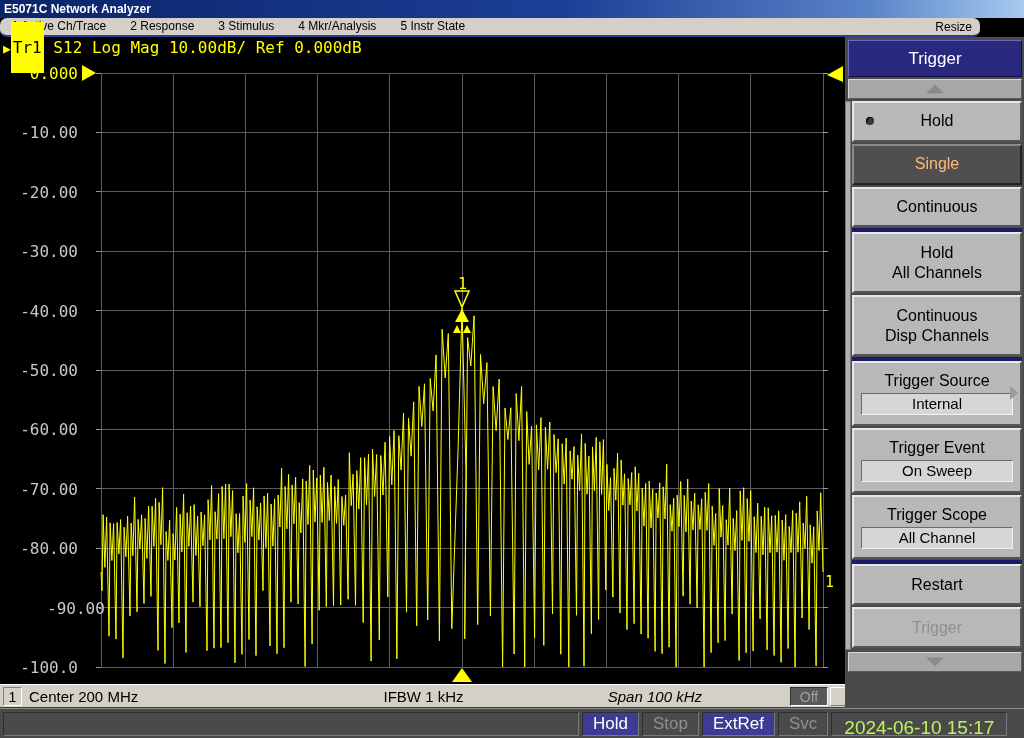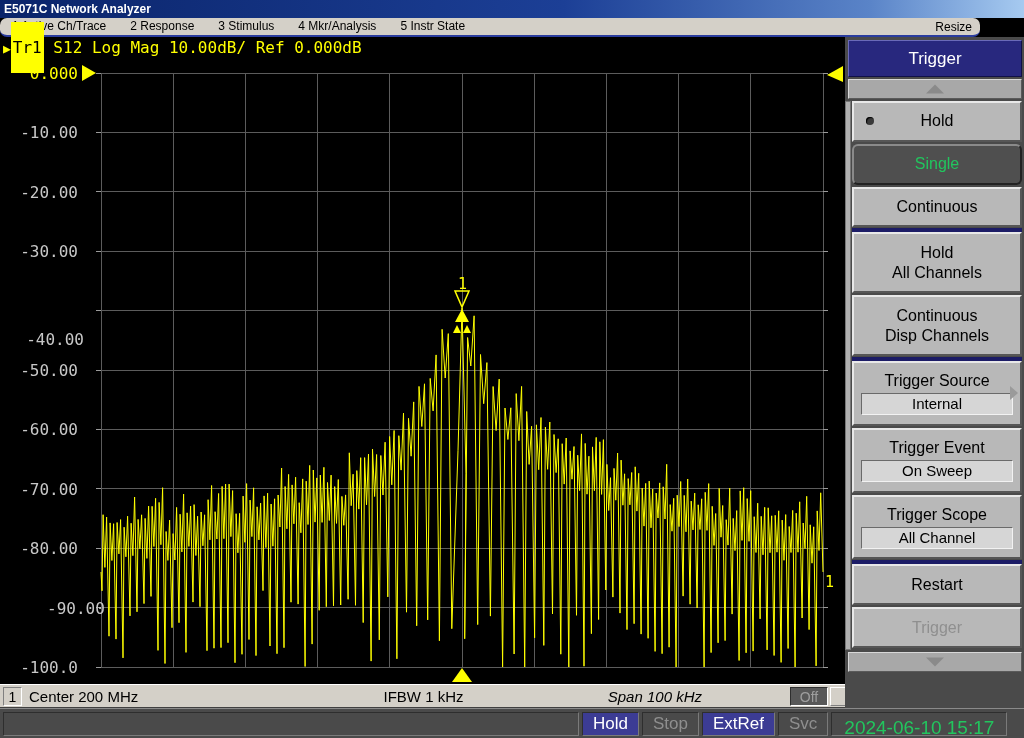--- a/index.html
+++ b/index.html
@@ -60,39 +60,39 @@
   .tri { position:absolute; left:50%; top:50%; transform:translate(-50%,-50%); width:0; height:0; }
   .tri.up { border-left:9px solid transparent; border-right:9px solid transparent; border-bottom:9px solid #8a8a8a; }
   .tri.down { border-left:9px solid transparent; border-right:9px solid transparent; border-top:9px solid #8a8a8a; }
   .sk-strip { position:absolute; left:0; top:64px; width:6px; height:549px; background:#b0b0b0;
     border:1px solid #777; }
   .sk-col { position:absolute; left:7px; top:64px; width:170px; height:549px; display:flex; flex-direction:column; }
   .skb { position:relative; background:#b8b8b8; color:#000; font-size:16px;
     border:2px solid; border-color:#e8e8e8 #565656 #565656 #e8e8e8; margin-bottom:2px;
     display:flex; flex-direction:column; align-items:center; justify-content:center; flex:1 1 auto; }
   .skb.group { margin-top:3px; box-shadow:0 -4px 0 #1c1c66; }
-  .skb.dark { background:#4f4f4f; color:#22c55e; border-color:#8a8a8a #222 #222 #8a8a8a;border-radius:6px; }
+  .skb.dark { background:#4f4f4f; color:#fdba74; border-color:#8a8a8a #222 #222 #8a8a8a; }
   .skb.disabled { color:#8f8f8f; }
   .skb .dot { position:absolute; left:12px; top:50%; transform:translateY(-50%); width:8px; height:8px;
     border-radius:50%; background:#3a3a3a; box-shadow:inset 1px 1px 1px #000; }
   .skb .subarrow { position:absolute; right:2px; top:50%; transform:translateY(-50%); width:0; height:0;
     border-top:7px solid transparent; border-bottom:7px solid transparent; border-left:8px solid #9a9a9a; }
   .skb .val { margin-top:2px; width:152px; background:#d6d6d6; text-align:center; font-size:15px;
     line-height:20px; border:1px solid; border-color:#6a6a6a #f2f2f2 #f2f2f2 #6a6a6a; }
   .skb .ln { line-height:20px; }
 
   
   .statusbar { position:absolute; left:0; top:708px; width:1024px; height:30px; background:#4a4a4a;
     border-top:1px solid #8a8a8a; display:flex; align-items:center; font-size:16px; }
   .statusbar .msg { width:576px; height:24px; margin-left:3px;
     border:1px solid; border-color:#2e2e2e #7a7a7a #7a7a7a #2e2e2e; }
   .stseg { height:24px; line-height:22px; padding:0 10px; margin-left:3px; text-align:center;
     border:1px solid; border-color:#2e2e2e #7a7a7a #7a7a7a #2e2e2e; color:#8f8f8f; font-size:17px; }
   .stseg.on { background:#3c3c94; color:#fff; }
-  .stseg.date { color:#22c55e; font-size:19px; padding:4px 12px; }
+  .stseg.date { color:#bef264; font-size:19px; padding:4px 12px; }
 </style>
 </head>
 <body>
 
 <div id="root">
 
   <div class="titlebar">
     <span>E5071C Network Analyzer</span>
   </div>
 
@@ -164,21 +164,21 @@
         <polygon points="82,28 82,44 96,36" fill="#ffff00"></polygon>
         <polygon points="843,29 843,45 827,38" fill="#ffff00"></polygon>
         <text x="825" y="550" fill="#ffff00" font-size="15" font-family="DejaVu Sans Mono, monospace">1</text>
       </svg>
     <div class="trace-header"><span class="arrow">▶</span><span class="trname">Tr1</span><span> S12 Log Mag 10.00dB/ Ref 0.000dB</span></div>
     <div id="y-labels">
         <div class="ylab ref" style="top: 27px; left: 0px;">0.000</div>
         <div class="ylab" style="top: 86.4px; left: 0px;">-10.00</div>
         <div class="ylab" style="top: 145.8px; left: 0px;">-20.00</div>
         <div class="ylab" style="top: 205.2px; left: 0px;">-30.00</div>
-        <div class="ylab" style="top: 264.6px; left: 6px; margin-top: 28px;">-40.00</div>
+        <div class="ylab" style="top: 264.6px; left: 0px;">-40.00</div>
         <div class="ylab" style="top: 324px; left: 0px;">-50.00</div>
         <div class="ylab" style="top: 383.4px; left: 0px;">-60.00</div>
         <div class="ylab" style="top: 442.8px; left: 0px;">-70.00</div>
         <div class="ylab" style="top: 502.2px; left: 0px;">-80.00</div>
         <div class="ylab" style="top: 561.6px; left: 0px; padding-left: 47px;">-90.00</div>
         <div class="ylab" style="top: 621px; left: 0px;">-100.0</div>
       </div>
   </div>
 
   <div class="entrybar">

